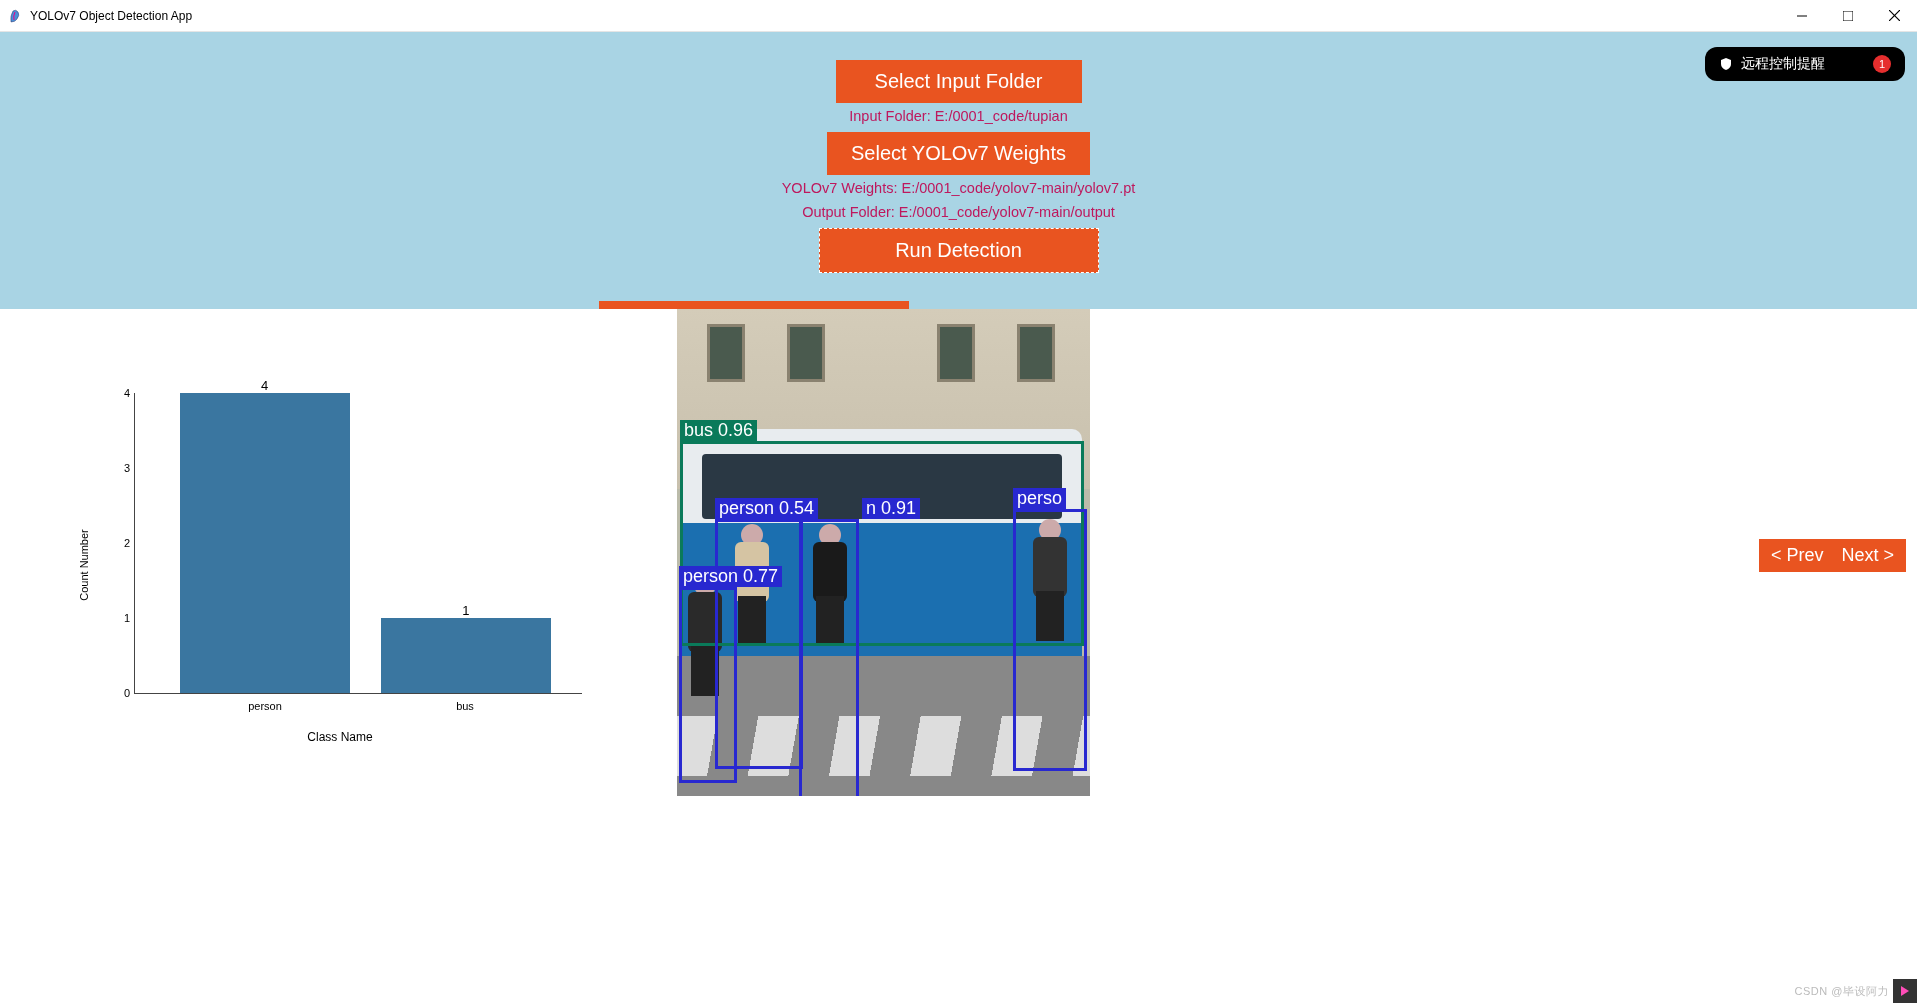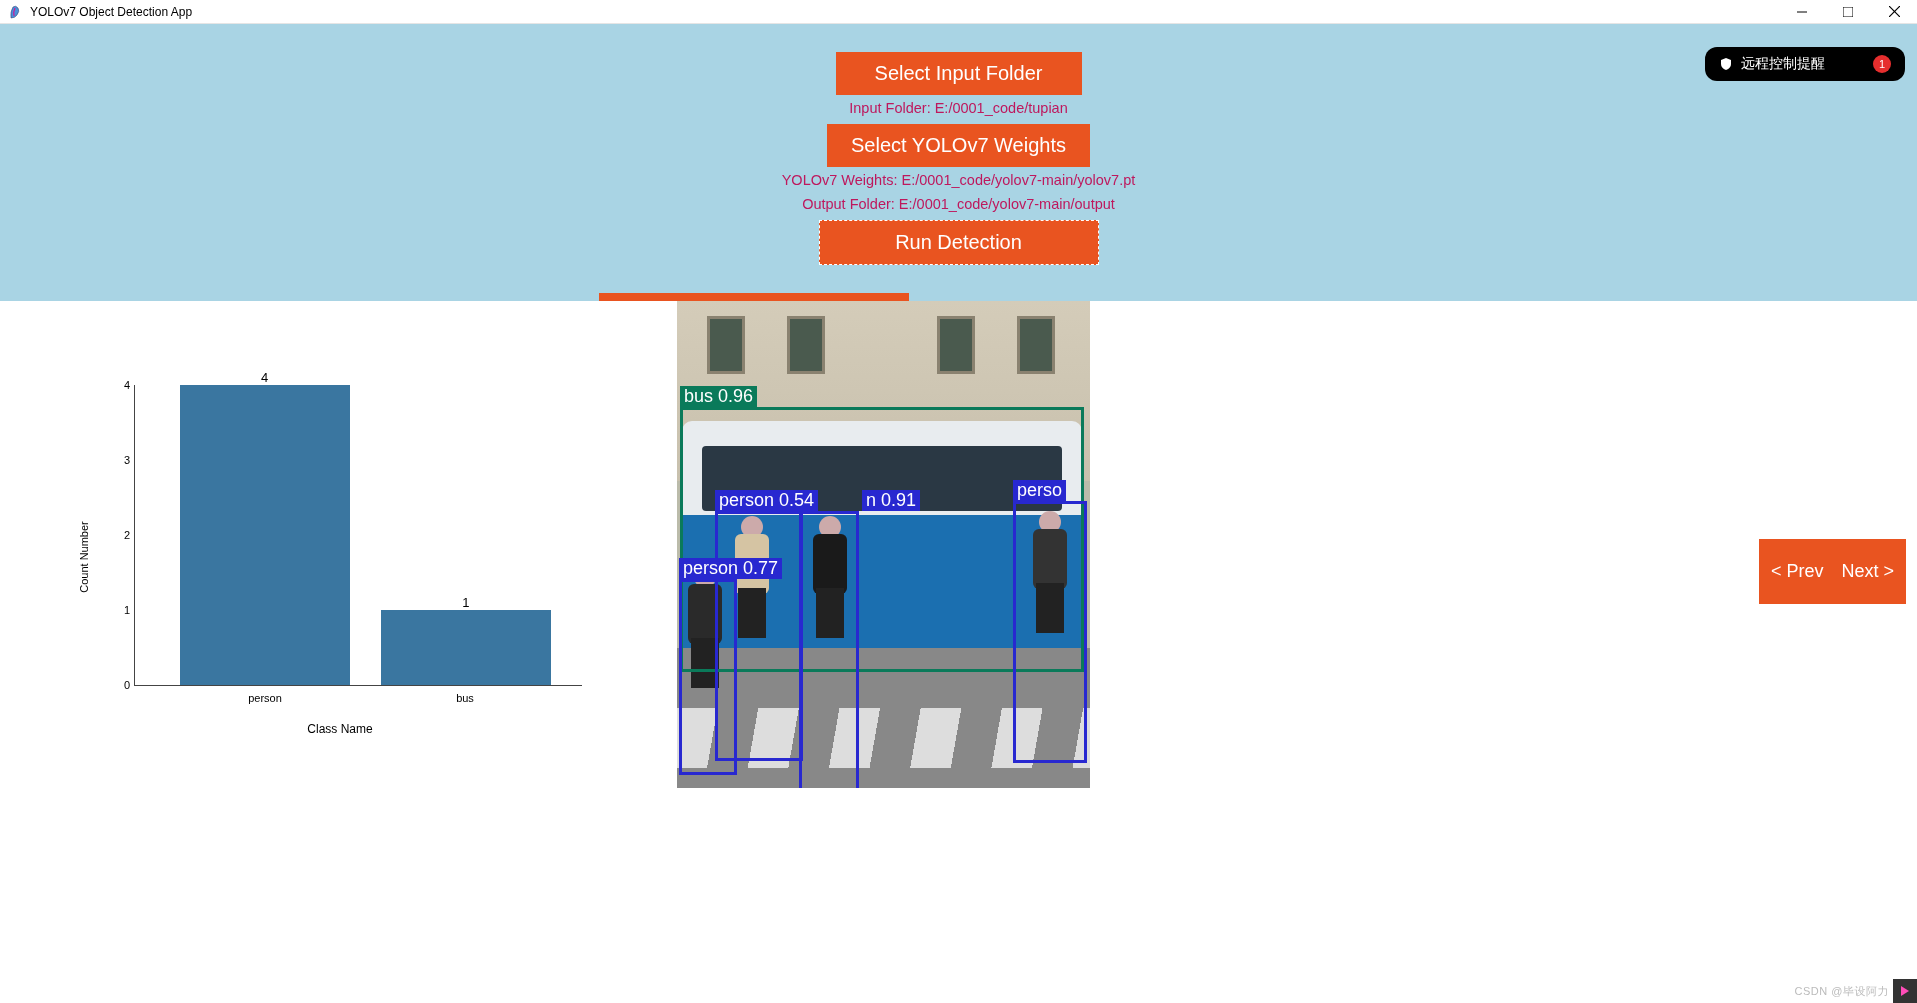--- a/index.html
+++ b/index.html
@@ -1,28 +1,28 @@
 <!DOCTYPE html>
 <html><head>
 <meta charset="utf-8">
 <style>
 * { margin:0; padding:0; box-sizing:border-box; font-family:"Segoe UI","Microsoft YaHei",sans-serif; }
 html,body { width:1917px; height:1003px; background:#fff; overflow:hidden; }
 
-.titlebar { height:24px; background:#fff; display:flex; align-items:center; padding-left:8px; border-bottom:1px solid #e5e5e5; }
+.titlebar { height:32px; background:#fff; display:flex; align-items:center; padding-left:8px; border-bottom:1px solid #e5e5e5; }
 .titlebar .tk-icon { width:16px; height:16px; margin-right:6px; }
 .titlebar .title { font-size:12px; color:#000; flex:1; }
 .titlebar .winbtn { width:46px; height:31px; display:flex; align-items:center; justify-content:center; }
 .titlebar .winbtn svg { stroke:#000; }
 
 .header { background:#a9d4e4; width:100%; height:277px; position:relative; text-align:center; padding-top:28px; }
 .btn { display:inline-block; background:#e95420; color:#fff; font-size:20px; padding:10px 24px; border:none; cursor:pointer; min-width:246px; }
 .btn.dashed { border:1px dashed #fff; background:#e95420; min-width:280px; }
 .path { font-size:14.5px; color:#be185d; margin:5px 0 8px; }
-.nav-btn { position:absolute; right:11px; top:539px; background:#e95420; color:#fff; font-size:18px; padding:22px 12px; display:flex; gap:18px; }
+.nav-btn { position:absolute; right:11px; top:539px; background:#e95420; color:#fff; font-size:18px; padding:6px 12px; display:flex; gap:18px; }
 .nav-btn span { cursor:pointer; }
 
 .notif { position:absolute; right:12px; top:47px; background:#000; color:#fff; display:flex; align-items:center; padding:8px 14px; font-size:14px; border-radius:12px; gap:8px; }
 .notif .badge { background:#e62e2e; color:#fff; border-radius:50%; width:18px; height:18px; display:flex; align-items:center; justify-content:center; font-size:11px; margin-left:40px;}
 
 .content { position:relative; width:100%; height:695px; }
 
 .chart { position:absolute; left:90px; top:78px; width:500px; height:355px; }
 .chart .plot-area { position:absolute; left:44px; top:6px; right:8px; bottom:48px; border:1px solid #444; border-top:none; border-right:none; }
 .chart .ylabel { position:absolute; left:-6px; top:50%; transform:translate(-50%,-50%) rotate(-90deg); font-size:11px; color:#000; white-space:nowrap; }
@@ -153,21 +153,21 @@
         <div class="head"></div>
         <div class="body"></div>
         <div class="legs"></div>
       </div>
     <div class="person-shape p4" style="left:345px; top:210px; width:55px; height:200px;">
         <div class="head"></div>
         <div class="body"></div>
         <div class="legs"></div>
       </div>
 
-    <div class="det-box bus" style="left:3px; top:106px; width:404px; height:265px;text-decoration:underline;">
+    <div class="det-box bus" style="left:3px; top:132px; width:404px; height:205px;text-decoration:underline;">
       <div class="lbl">bus 0.96</div>
     </div>
     <div class="det-box person" style="left:38px; top:210px; width:88px; height:250px;">
       <div class="lbl">person 0.54</div>
     </div>
     <div class="det-box person" style="left:122px; top:210px; width:60px; height:324px;">
       <div class="lbl" style="left:60px">n 0.91</div>
     </div>
     <div class="det-box person" style="left:336px; top:200px; width:74px; height:262px;">
       <div class="lbl">perso</div>

